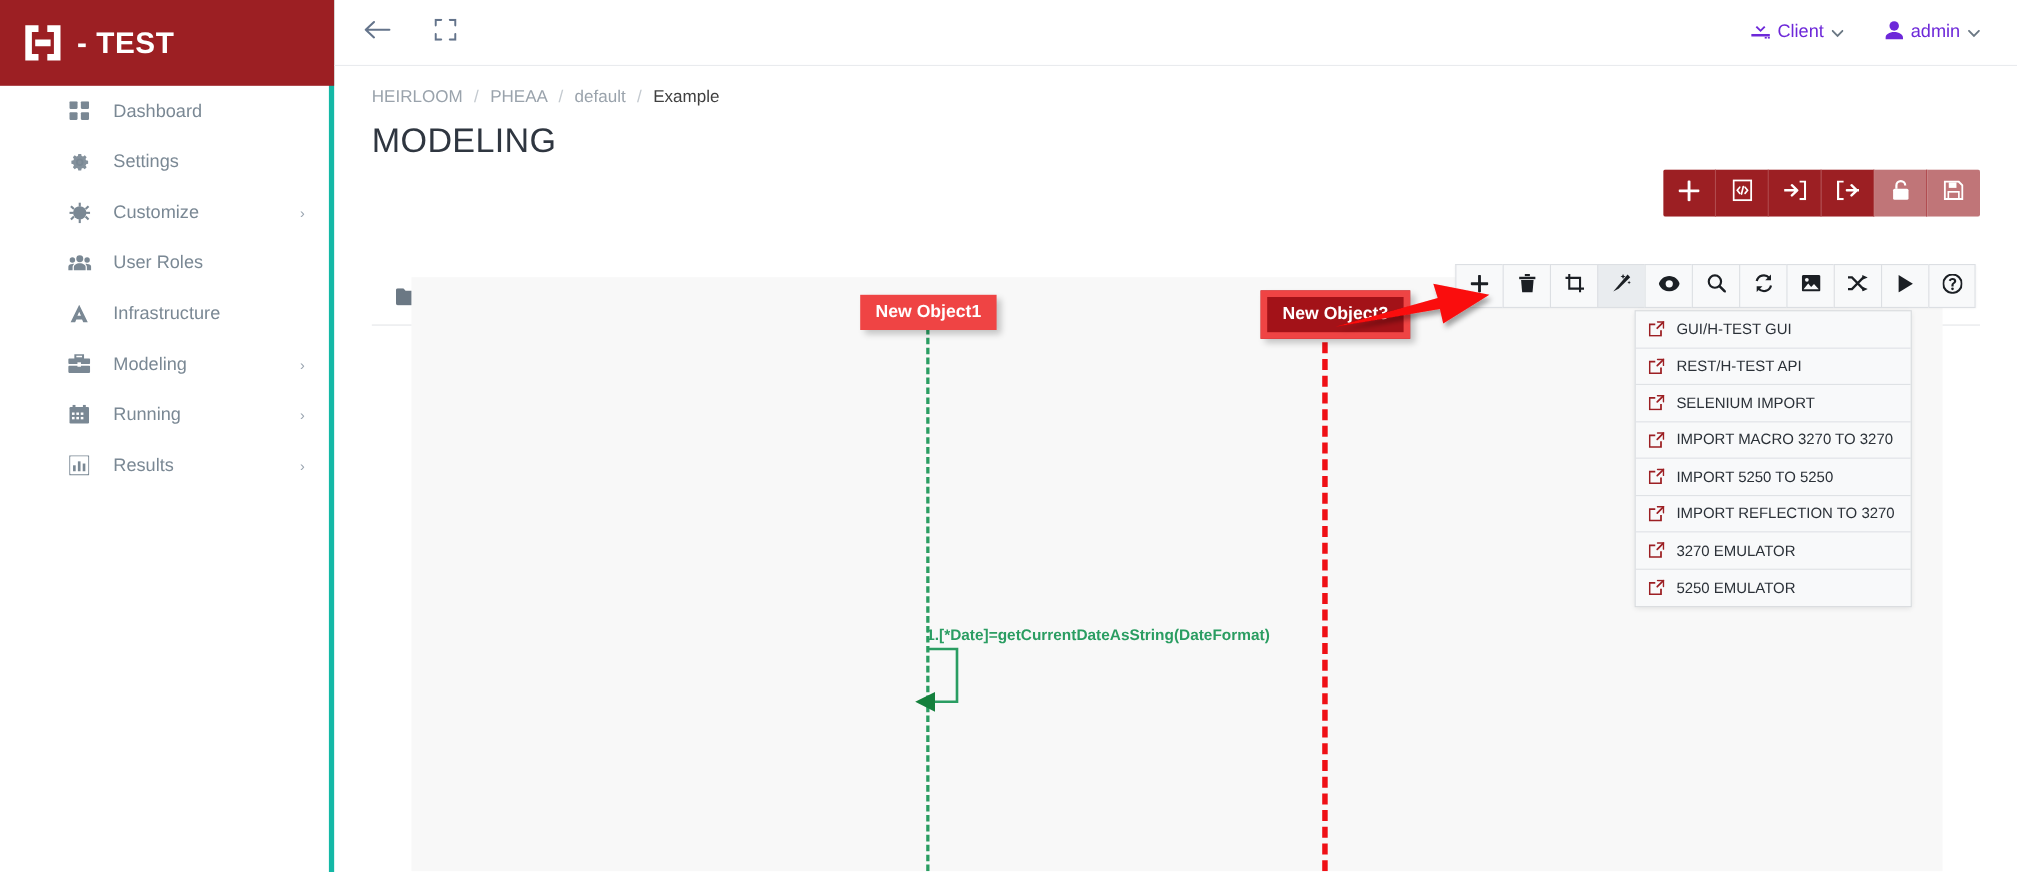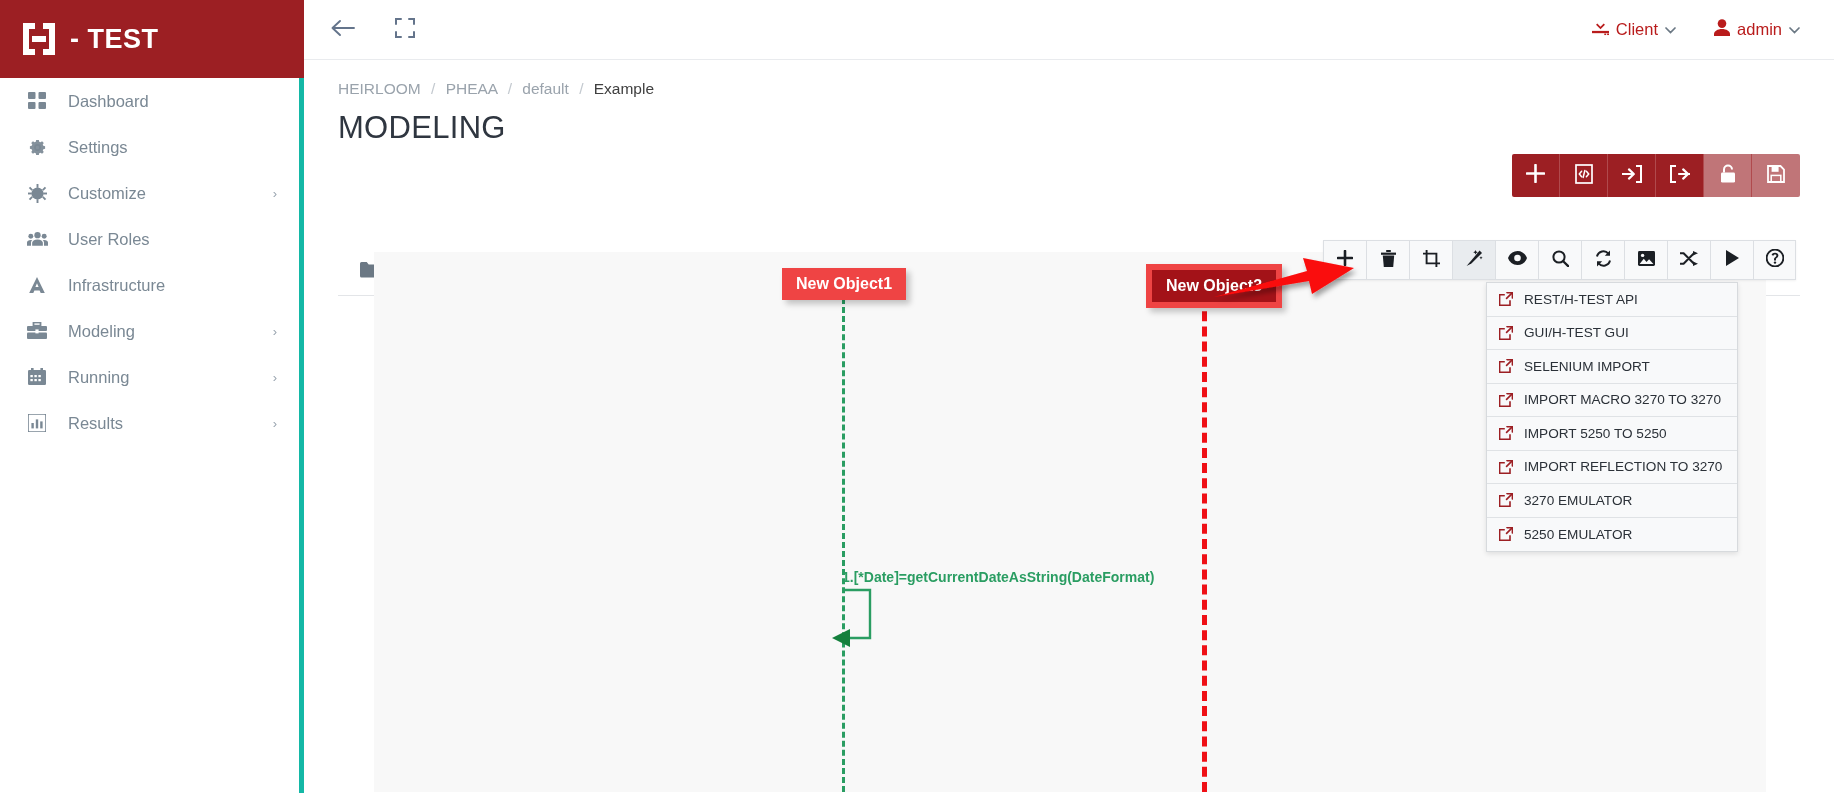--- a/index.html
+++ b/index.html
@@ -30,21 +30,21 @@
     letter-spacing: .5px; margin-left: 12px;
   }
   .nav-heading {
     color: #6b7884; font-size: 16.5px;
     padding: 30px 0 12px 24px; letter-spacing: .3px;
   }
   .nav-item {
     display: flex; align-items: center;
     height: 46px; padding: 0 22px 0 26px;
     color: #7a8894; font-size: 16.5px;
-    cursor: pointer; position: relative;
+    cursor: pointer; position: relative; margin-left: 35px;
   }
   .nav-icon {
     width: 22px; flex: 0 0 22px; margin-right: 20px;
     display: flex; align-items: center; justify-content: center;
     color: #7a8894;
   }
   .nav-label { flex: 1; }
   .nav-chev { color: #9aa5b0; font-size: 13px; }
 
   
@@ -58,21 +58,21 @@
     width: 46px; height: 46px; margin-left: 16px;
     display: flex; align-items: center; justify-content: center;
     color: #64748b; cursor: pointer;
   }
   .topbar-right {
     margin-left: auto; display: flex; align-items: center;
     padding-right: 34px; gap: 38px;
   }
   .topbar-menu {
     display: flex; align-items: center; gap: 7px;
-    color: #b91c1c; font-size: 16.5px; cursor: pointer;
+    color: #6d28d9; font-size: 16.5px; cursor: pointer;
   }
   .caret { font-size: 12px; color: #6b7884; }
 
   
   .content {
     position: absolute; left: 304px; top: 60px;
     width: 1530px; height: 733px;
     background: #ffffff; overflow: hidden;
   }
   .breadcrumb {
@@ -552,31 +552,31 @@
 
     <div class="dropdown">
       <div class="dd-item">
         <span class="dd-icon">
           <svg width="14" height="14" viewBox="0 0 14 14">
               <path d="M8 0.6h5.4V6" fill="none" stroke="currentColor" stroke-width="1.6" stroke-linecap="round"></path>
               <path d="M13.4 0.6L7.6 6.4" stroke="currentColor" stroke-width="1.6" stroke-linecap="round"></path>
               <path d="M11 8.2v5.2H0.6V2.8h5.2" fill="none" stroke="currentColor" stroke-width="1.6"></path>
             </svg>
         </span>
+        <span>GUI/H-TEST GUI</span>
+      </div>
+      <div class="dd-item">
+        <span class="dd-icon">
+          <svg width="14" height="14" viewBox="0 0 14 14">
+              <path d="M8 0.6h5.4V6" fill="none" stroke="currentColor" stroke-width="1.6" stroke-linecap="round"></path>
+              <path d="M13.4 0.6L7.6 6.4" stroke="currentColor" stroke-width="1.6" stroke-linecap="round"></path>
+              <path d="M11 8.2v5.2H0.6V2.8h5.2" fill="none" stroke="currentColor" stroke-width="1.6"></path>
+            </svg>
+        </span>
         <span>REST/H-TEST API</span>
-      </div>
-      <div class="dd-item">
-        <span class="dd-icon">
-          <svg width="14" height="14" viewBox="0 0 14 14">
-              <path d="M8 0.6h5.4V6" fill="none" stroke="currentColor" stroke-width="1.6" stroke-linecap="round"></path>
-              <path d="M13.4 0.6L7.6 6.4" stroke="currentColor" stroke-width="1.6" stroke-linecap="round"></path>
-              <path d="M11 8.2v5.2H0.6V2.8h5.2" fill="none" stroke="currentColor" stroke-width="1.6"></path>
-            </svg>
-        </span>
-        <span>GUI/H-TEST GUI</span>
       </div>
       <div class="dd-item">
         <span class="dd-icon">
           <svg width="14" height="14" viewBox="0 0 14 14">
               <path d="M8 0.6h5.4V6" fill="none" stroke="currentColor" stroke-width="1.6" stroke-linecap="round"></path>
               <path d="M13.4 0.6L7.6 6.4" stroke="currentColor" stroke-width="1.6" stroke-linecap="round"></path>
               <path d="M11 8.2v5.2H0.6V2.8h5.2" fill="none" stroke="currentColor" stroke-width="1.6"></path>
             </svg>
         </span>
         <span>SELENIUM IMPORT</span>

